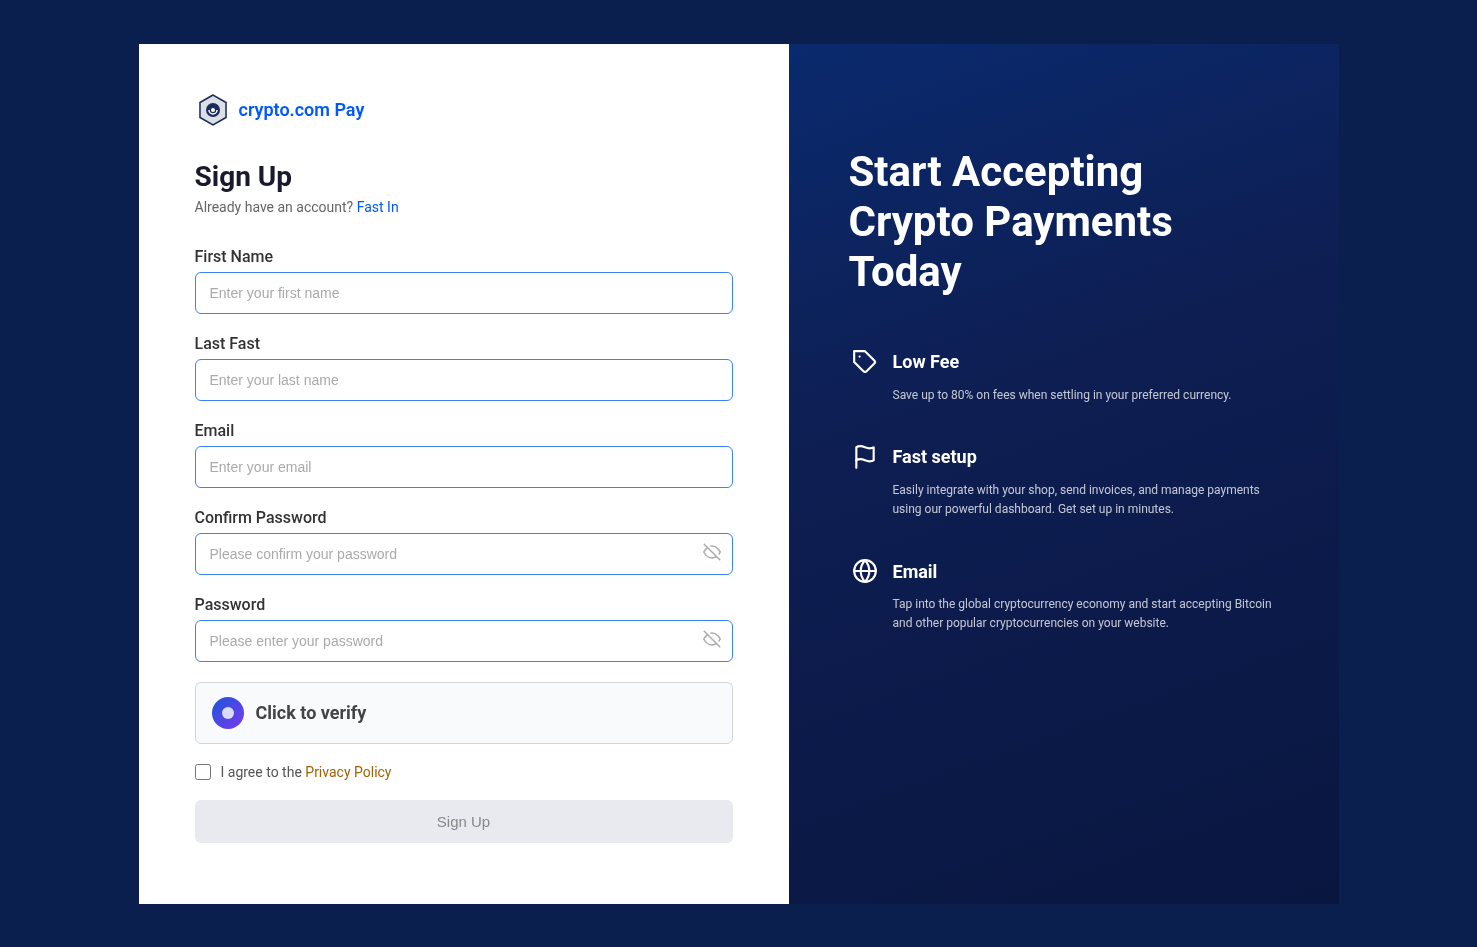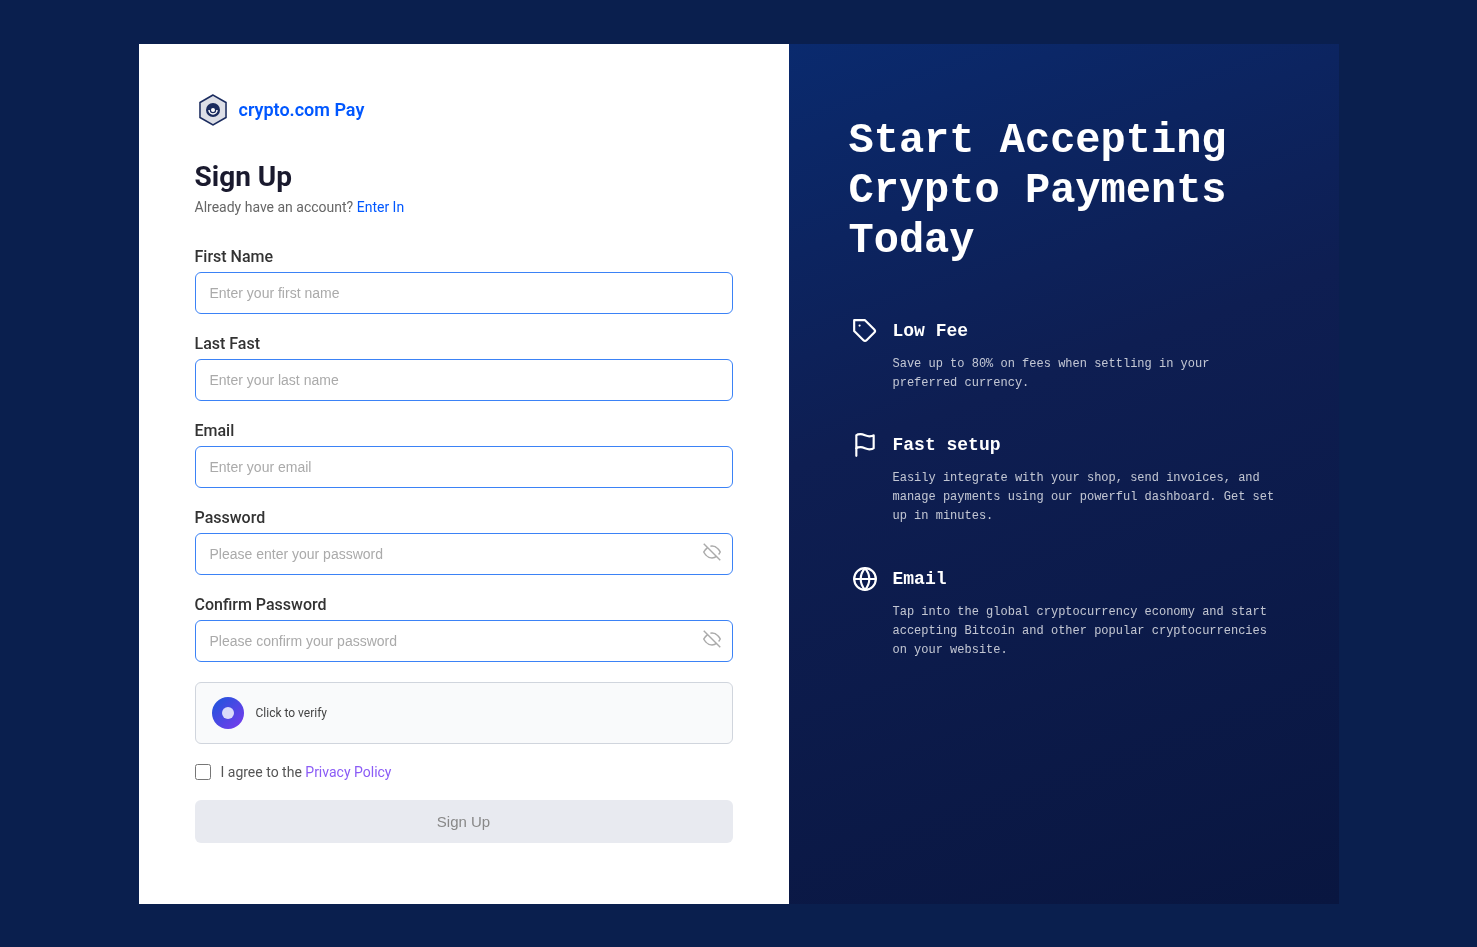--- a/index.html
+++ b/index.html
@@ -117,22 +117,23 @@
       justify-content: center;
       flex-shrink: 0;
     }
     .captcha-circle-inner {
       width: 12px;
       height: 12px;
       border-radius: 50%;
       background: rgba(255,255,255,0.8);
     }
     .captcha-label {
-      font-size: 12px;
+      font-size: 18px;
       color: #444;
+      font-weight: bold;
     }
     
     .checkbox-row {
       display: flex;
       align-items: center;
       gap: 10px;
       margin-bottom: 20px;
     }
     .checkbox-input {
       width: 16px;
@@ -140,43 +141,42 @@
       border: 1px solid #aaa;
       border-radius: 3px;
       cursor: pointer;
       flex-shrink: 0;
     }
     .checkbox-label {
       font-size: 14px;
       color: #555;
     }
     .checkbox-label a {
-      color: #8b5cf6;
+      color: #a16207;
       text-decoration: none;
     }
     
     .signup-btn {
       width: 100%;
       padding: 13px;
       background: #e8eaf0;
       color: #888;
       border: none;
       border-radius: 6px;
       font-size: 15px;
       font-weight: 500;
       cursor: pointer;
     }
 
     
     .right-panel {
       flex: 1;
       background: linear-gradient(160deg, #0a2a6e 0%, #0e1e52 40%, #091640 100%);
-      padding: 72px 60px;
+      padding: 103px 60px;
       color: #fff;
-      font-family: Liberation Mono, monospace;
     }
     .right-headline {
       font-size: 42px;
       font-weight: 700;
       line-height: 1.2;
       margin-bottom: 48px;
     }
     .feature-item {
       margin-bottom: 36px;
     }
@@ -223,72 +223,72 @@
         <circle cx="18" cy="18" r="2" fill="white"></circle>
       </svg>
       <span class="logo-text">
         <span>crypto.com</span> <span style="color:#0057ff">Pay</span>
       </span>
     </div>
 
     
     <h1 class="form-title">Sign Up</h1>
     <p class="form-subtitle">
-      <span>Already have an account?</span> <a href="#">Enter In</a>
+      <span>Already have an account?</span> <a href="#">Fast In</a>
     </p>
 
     
     <div class="form-group">
       <label class="form-label">First Name</label>
       <input type="text" class="form-input" placeholder="Enter your first name" style="">
     </div>
 
     
     <div class="form-group">
       <label class="form-label">Last Fast</label>
       <input type="text" class="form-input" placeholder="Enter your last name" style="">
     </div>
 
     
     <div class="form-group">
       <label class="form-label">Email</label>
       <input type="email" class="form-input" placeholder="Enter your email" style="">
+    </div>
+
+    
+    <div class="form-group">
+      <label class="form-label">Confirm Password</label>
+      <div class="input-wrapper">
+        <input type="password" class="form-input" placeholder="Please confirm your password" style="">
+        <span class="eye-icon">
+          <svg width="18" height="18" viewBox="0 0 24 24" fill="none" stroke="currentColor" stroke-width="2">
+            <path d="M17.94 17.94A10.07 10.07 0 0112 20c-7 0-11-8-11-8a18.45 18.45 0 015.06-5.94"></path>
+            <path d="M9.9 4.24A9.12 9.12 0 0112 4c7 0 11 8 11 8a18.5 18.5 0 01-2.16 3.19"></path>
+            <line x1="1" y1="1" x2="23" y2="23"></line>
+          </svg>
+        </span>
+      </div>
     </div>
 
     
     <div class="form-group">
       <label class="form-label">Password</label>
       <div class="input-wrapper">
         <input type="password" class="form-input" placeholder="Please enter your password" style="">
         <span class="eye-icon">
           <svg width="18" height="18" viewBox="0 0 24 24" fill="none" stroke="currentColor" stroke-width="2">
             <path d="M17.94 17.94A10.07 10.07 0 0112 20c-7 0-11-8-11-8a18.45 18.45 0 015.06-5.94"></path>
             <path d="M9.9 4.24A9.12 9.12 0 0112 4c7 0 11 8 11 8a18.5 18.5 0 01-2.16 3.19"></path>
             <line x1="1" y1="1" x2="23" y2="23"></line>
           </svg>
         </span>
       </div>
     </div>
 
     
-    <div class="form-group">
-      <label class="form-label">Confirm Password</label>
-      <div class="input-wrapper">
-        <input type="password" class="form-input" placeholder="Please confirm your password" style="">
-        <span class="eye-icon">
-          <svg width="18" height="18" viewBox="0 0 24 24" fill="none" stroke="currentColor" stroke-width="2">
-            <path d="M17.94 17.94A10.07 10.07 0 0112 20c-7 0-11-8-11-8a18.45 18.45 0 015.06-5.94"></path>
-            <path d="M9.9 4.24A9.12 9.12 0 0112 4c7 0 11 8 11 8a18.5 18.5 0 01-2.16 3.19"></path>
-            <line x1="1" y1="1" x2="23" y2="23"></line>
-          </svg>
-        </span>
-      </div>
-    </div>
-
-    
     <div class="captcha-box">
       <div class="captcha-circle">
         <div class="captcha-circle-inner"></div>
       </div>
       <span class="captcha-label">Click to verify</span>
     </div>
 
     
     <div class="checkbox-row">
       <input type="checkbox" class="checkbox-input" style="">

